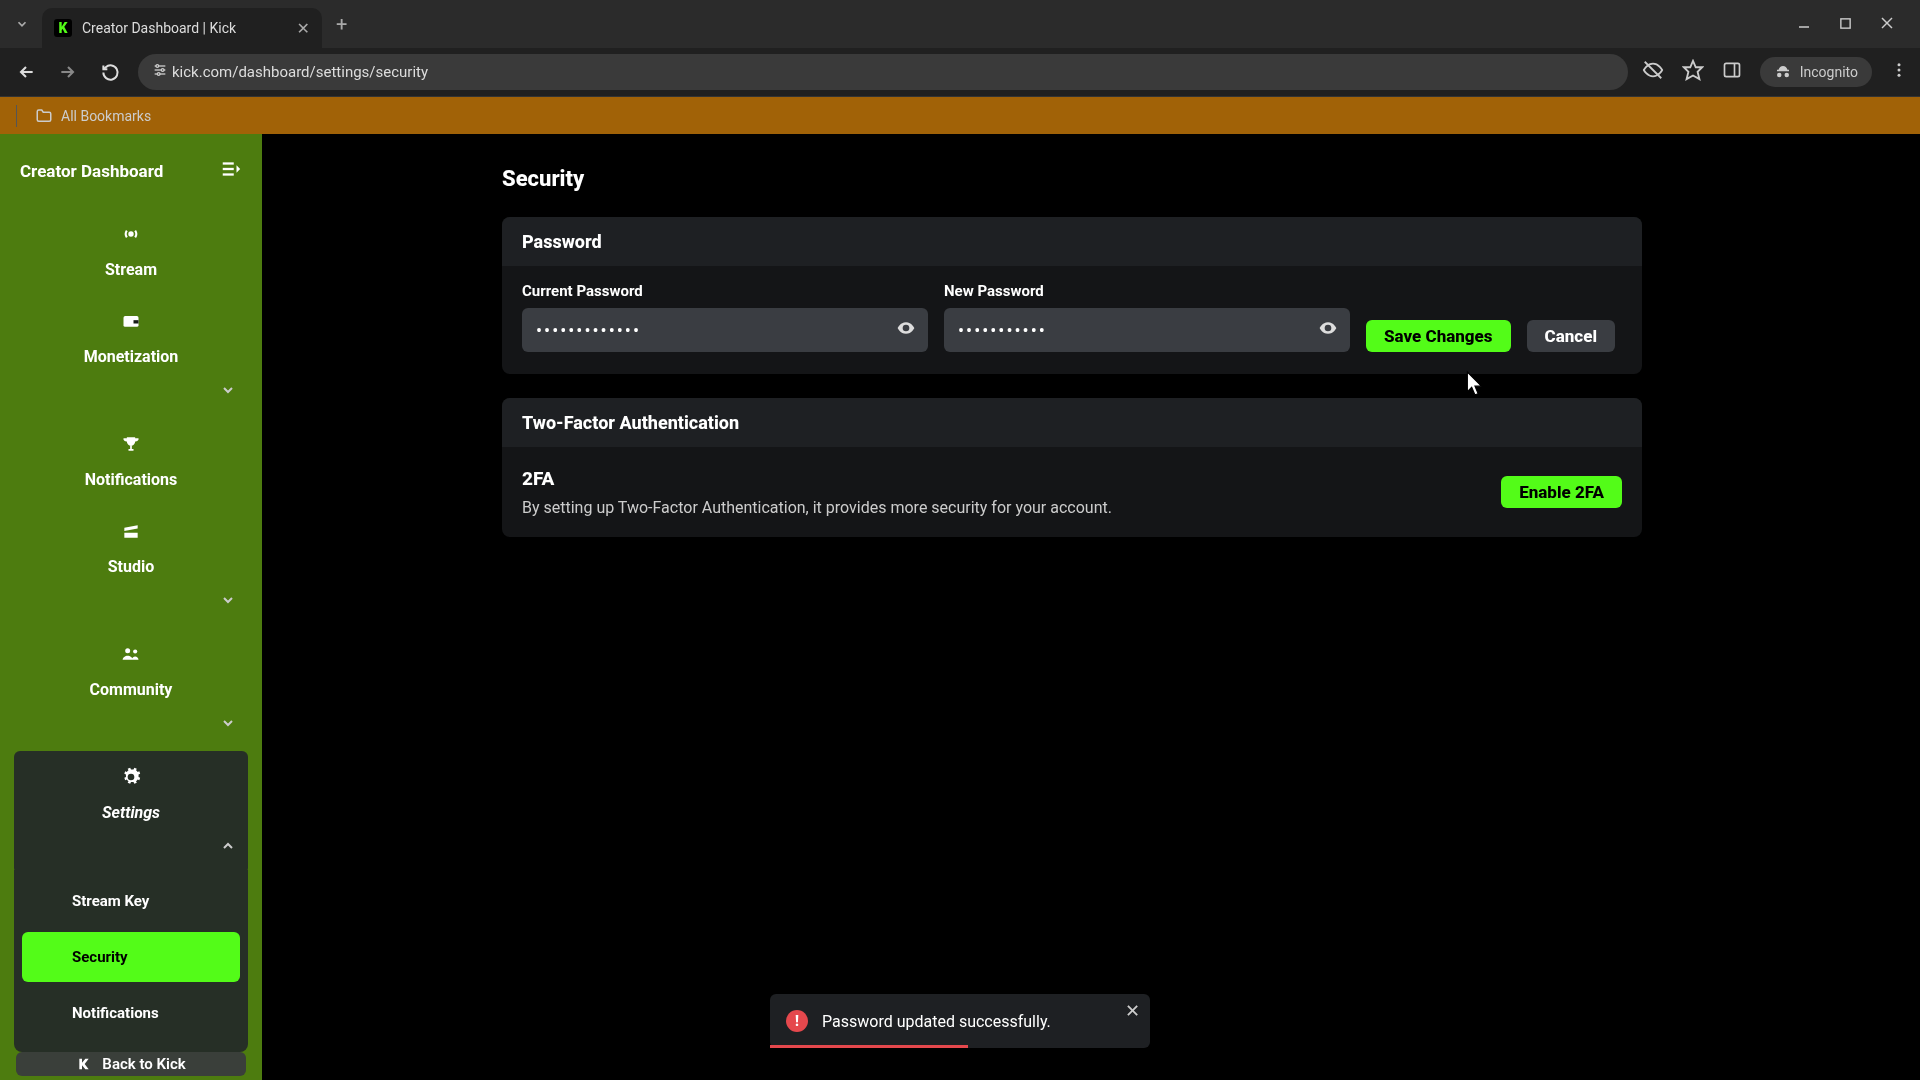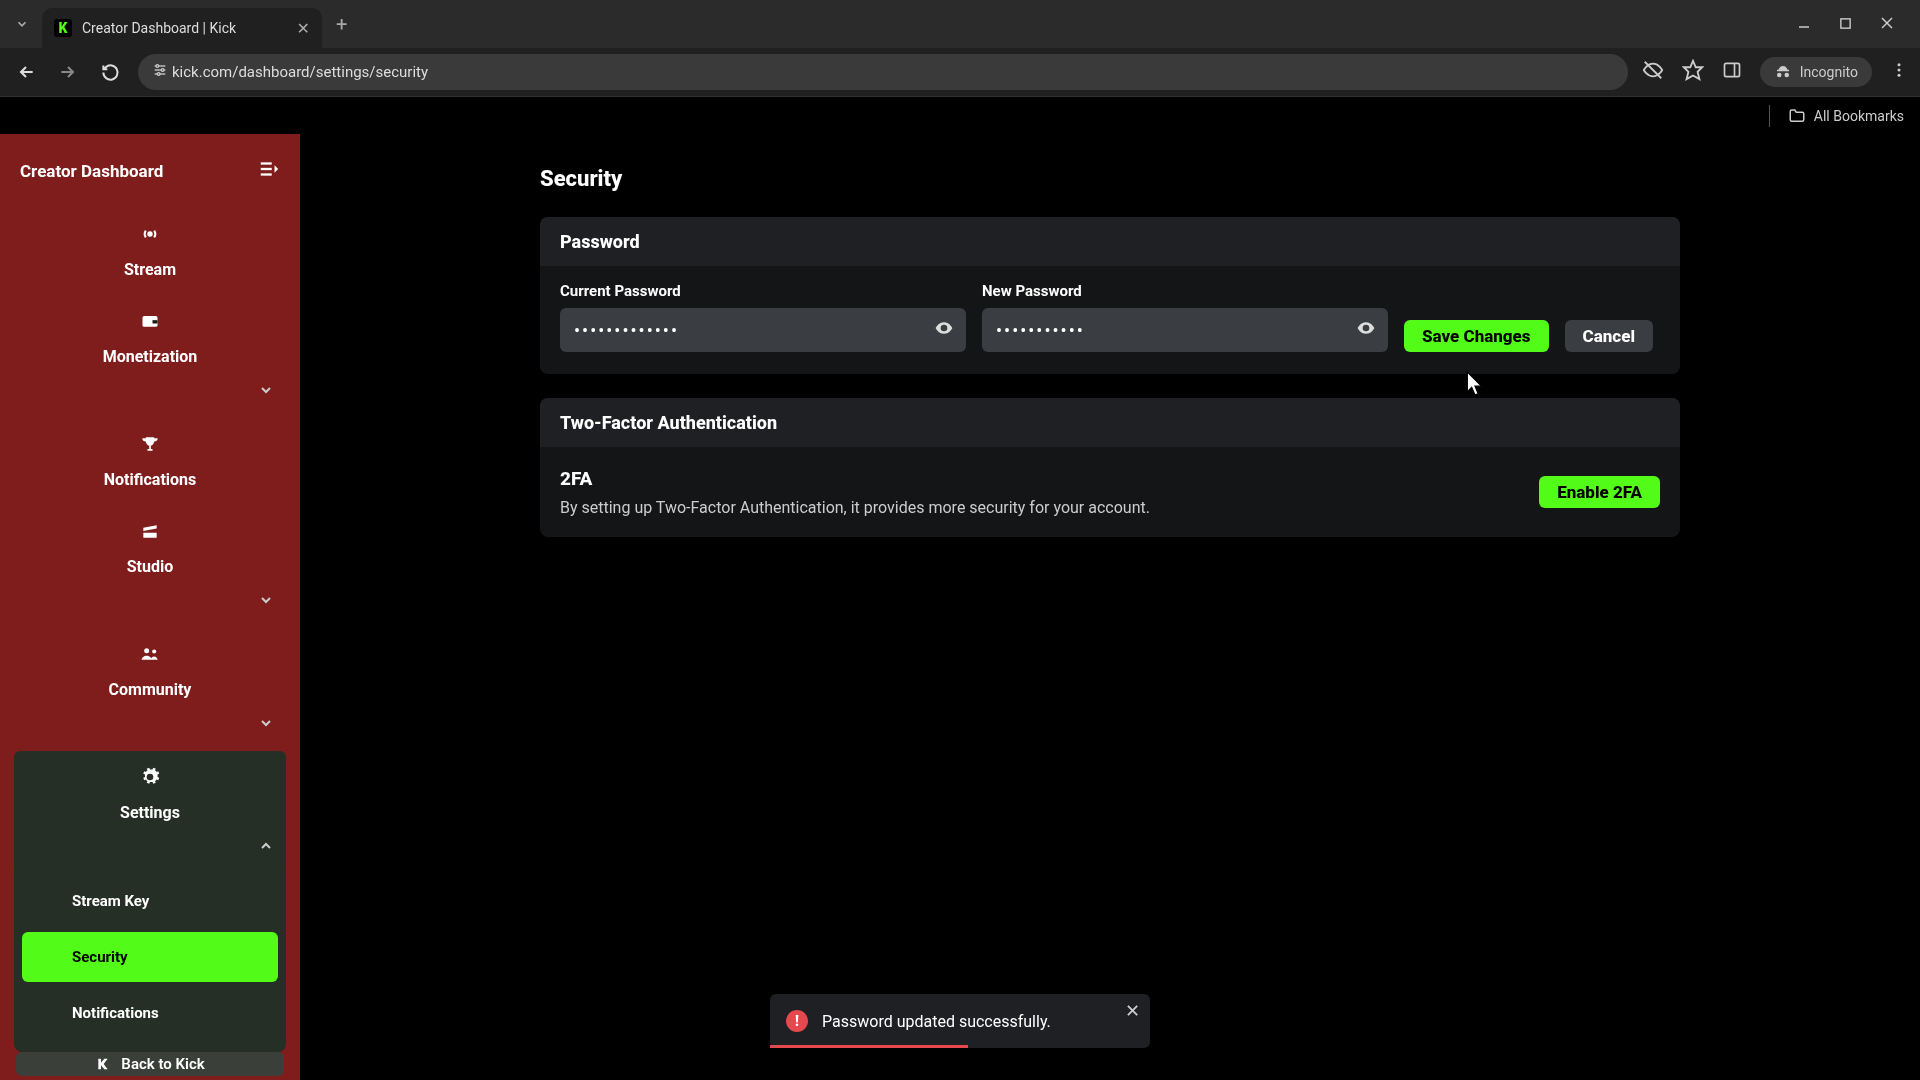--- a/index.html
+++ b/index.html
@@ -17,33 +17,33 @@
 .window-controls { margin-left: auto; display: flex; gap: 28px; padding-right: 18px; color: #ccc; }
 
 .addr-bar { display: flex; align-items: center; height: 48px; background: #202020; padding: 0 12px; gap: 14px; }
 .nav-btn { width: 28px; height: 28px; display: flex; align-items: center; justify-content: center; color: #888; }
 .nav-btn.en { color: #ddd; }
 .url-box { flex: 1; background: #3a3a3a; border-radius: 20px; height: 36px; display: flex; align-items: center; padding: 0 14px; color: #ccc; font-size: 15px; gap: 4px; }
 .url-text { color: #ddd; }
 .right-icons { display:flex; align-items:center; gap: 18px; color:#ccc; }
 .incognito-pill { display:flex; align-items:center; gap:8px; background:#3a3a3a; border-radius: 18px; padding: 6px 14px; font-size: 14px; }
 
-.bookmarks-bar { display:flex; justify-content:flex-end; align-items:center; height: 38px; padding: 0 16px; background:#000000; border-top:1px solid #333; color:#ccc; font-size: 14px; gap: 8px;}
+.bookmarks-bar { display:flex; justify-content:flex-start; align-items:center; height: 38px; padding: 0 16px; background:#a16207; border-top:1px solid #333; color:#ccc; font-size: 14px; gap: 8px;}
 .bookmarks-sep { width:1px; height:22px; background:#555; margin-right:10px; }
 
 
 .app { display: flex; height: calc(1080px - 48px - 48px - 38px); background: #000; position: relative; }
 
 
-.sidebar { width: 300px; background: #7f1d1d; display:flex; flex-direction:column; padding: 18px 14px; }
+.sidebar { width: 262px; background: #4d7c0f; display:flex; flex-direction:column; padding: 18px 14px; }
 .sidebar-header { display:flex; align-items:center; justify-content:space-between; color:#fff; font-weight:700; font-size:17px; padding: 6px 6px 24px 6px;}
 .collapse-icon { color:#fff; }
 .nav-item { display:flex; align-items:center; gap:16px; color:#fff; font-weight:700; font-size:16px; padding: 16px 12px; border-radius: 6px; flex-direction: column; }
 .nav-item .chev { margin-left:auto; color:#ccc; }
-.nav-item.active-parent { background:#262f26; }
+.nav-item.active-parent { background:#262f26;font-style:italic; }
 .sub-items { background:#262f26; border-radius: 0 0 8px 8px; padding-bottom: 8px; margin-top: -4px; }
 .sub-item { color:#fff; font-weight:700; font-size:15px; padding: 16px 12px 16px 50px; border-radius: 6px; margin: 6px 8px; }
 .sub-item.active { background:#53fc18; color:#000; }
 .spacer { flex:1; }
 .back-btn { background:#3a3f3a; color:#fff; font-weight:600; font-size:15px; border-radius:6px; padding: 3px; display:flex; align-items:center; justify-content:center; gap:10px; margin: 0 2px 6px; }
 
 
 .ic { display:inline-flex; width:20px; height:20px; align-items:center; justify-content:center; }
 
 

